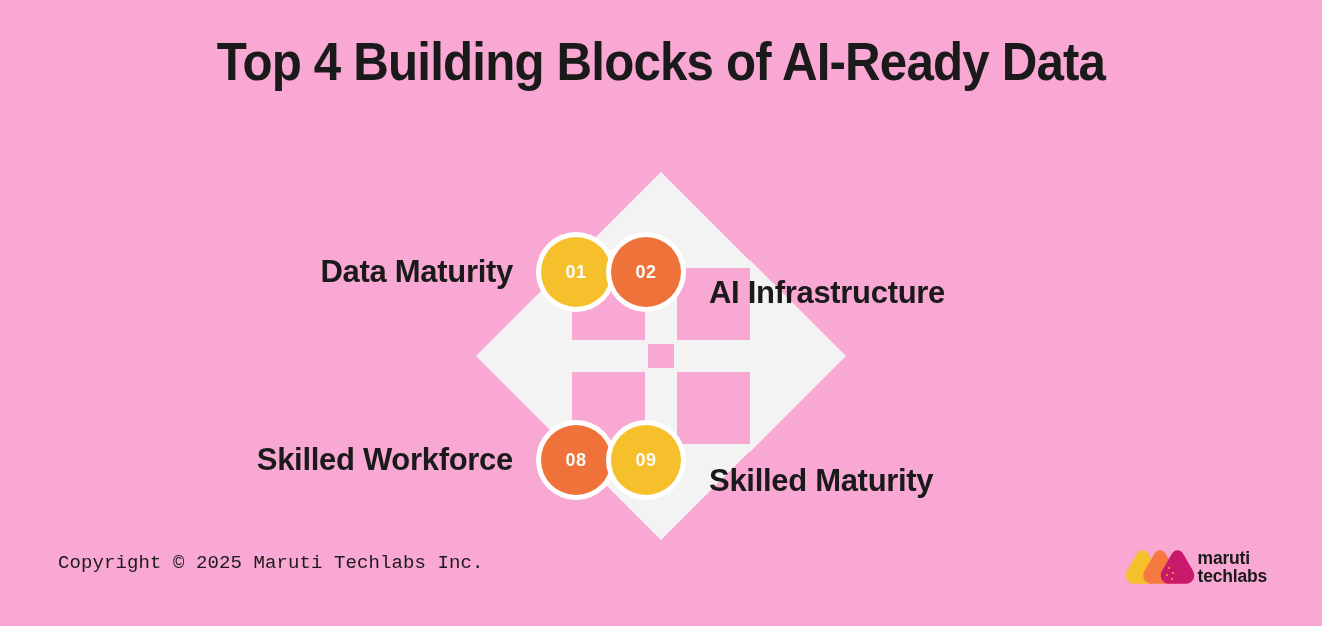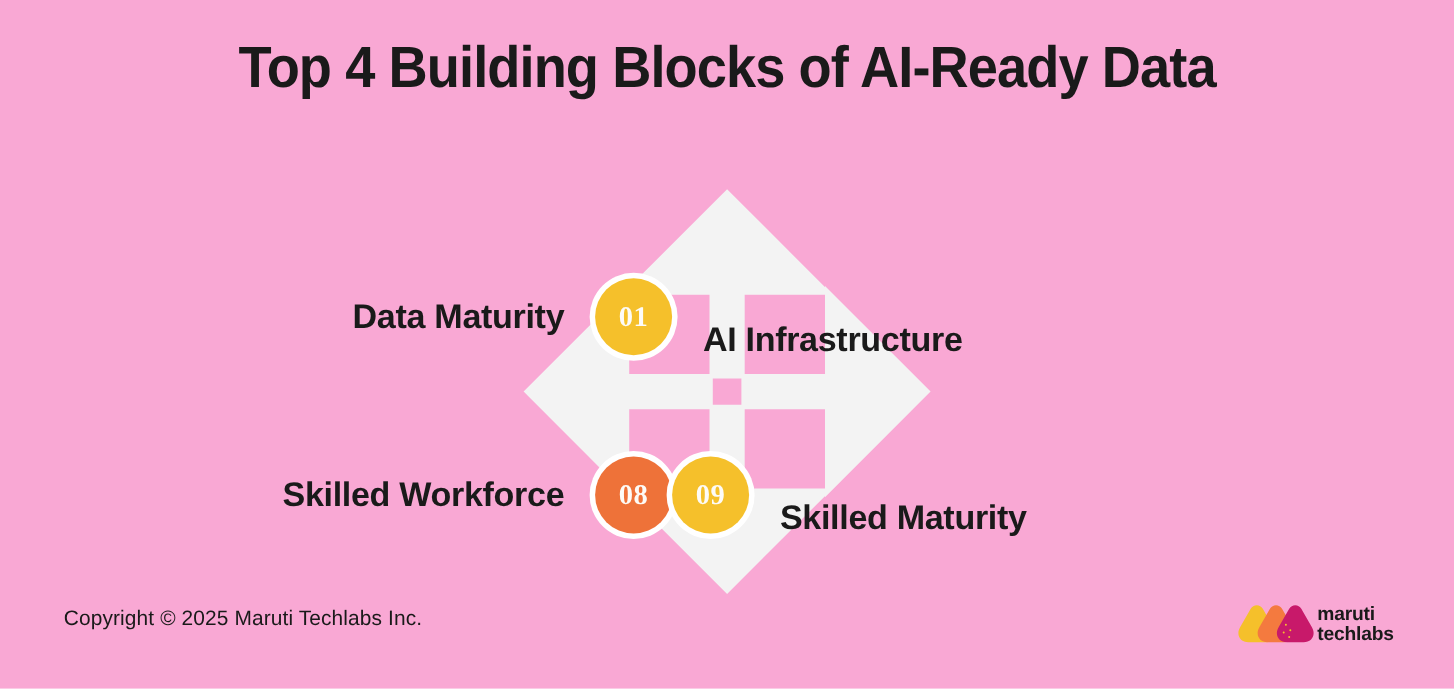--- a/index.html
+++ b/index.html
@@ -53,22 +53,22 @@
 
   
   .grid-row {
     position: absolute;
     left: 0;
     width: 1322px;
     height: 72px;
     display: flex;
     align-items: center;
   }
-  .row-1 { top: 252px; }
-  .row-2 { top: 414px; }
+  .row-1 { top: 236px; }
+  .row-2 { top: 424px; }
 
   .cell {
     display: flex;
     align-items: center;
     height: 72px;
   }
   .cell-left {
     width: 611px;
     justify-content: flex-end;
     padding-right: 0;
@@ -80,22 +80,22 @@
   }
 
   .badge {
     width: 70px;
     height: 70px;
     border-radius: 50%;
     flex: 0 0 70px;
     display: flex;
     align-items: center;
     justify-content: center;
-    font-family: Liberation Serif, serif;
-    font-size: 26px;
+    font-family: Liberation Sans, sans-serif;
+    font-size: 18px;
     font-weight: bold;
     color: #fdfbf7;
     letter-spacing: 0.5px;
     position: relative;
     z-index: 3;
     box-shadow: 0 0 0 5px #ffffff;
   }
   .badge-yellow { background: #f5c02b; }
   .badge-orange { background: #ee7239; }
 
@@ -110,21 +110,21 @@
     z-index: 3;
   }
   .label-left  { margin-right: 28px; }
   .label-right { margin-left: 28px; margin-top: 42px; }
 
   
   .copyright {
     position: absolute;
     left: 58px;
     top: 552px;
-    font-family: Liberation Sans, sans-serif;
+    font-family: Liberation Mono, monospace;
     font-size: 19px;
     font-weight: normal;
     color: #1a1a1a;
     letter-spacing: 0.1px;
     white-space: nowrap;
   }
 
   .logo {
     position: absolute;
     right: 55px;
@@ -172,20 +172,21 @@
       <path fill="#f3f3f3" d="M372 188 L276 92 L276 172 L200 172 L200 204 L276 204 L276 284 Z"></path>
     </svg>
   </div>
 
   <div class="grid-row row-1">
     <div class="cell cell-left">
       <span class="label label-left">Data Maturity</span>
       <span class="badge badge-yellow">01</span>
     </div>
     <div class="cell cell-right">
+      <span class="badge badge-orange">02</span>
       <span class="label label-right">AI Infrastructure</span>
     </div>
   </div>
 
   <div class="grid-row row-2">
     <div class="cell cell-left">
       <span class="label label-left">Skilled Workforce</span>
       <span class="badge badge-orange">08</span>
     </div>
     <div class="cell cell-right">

